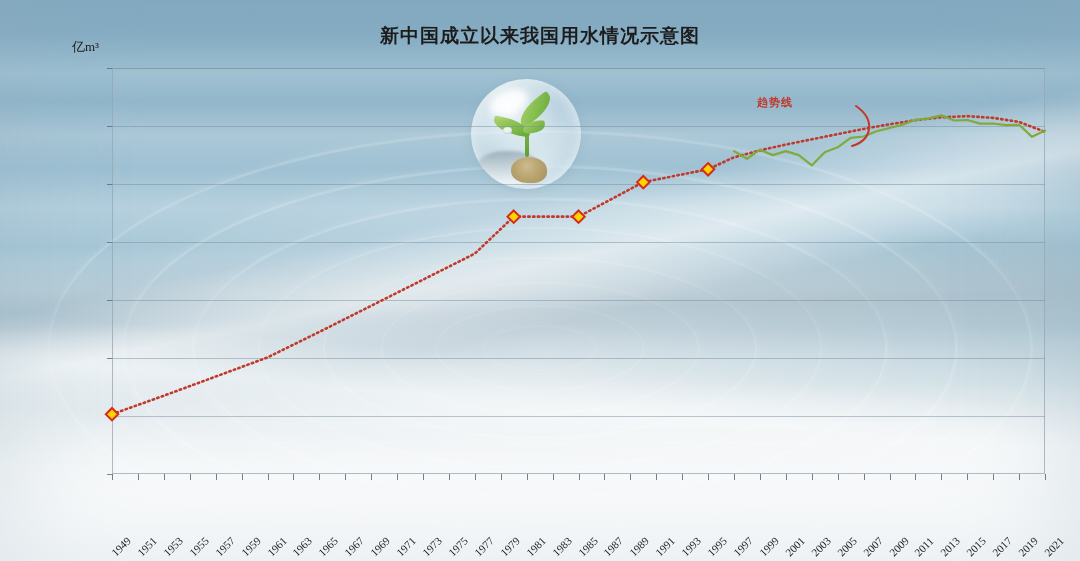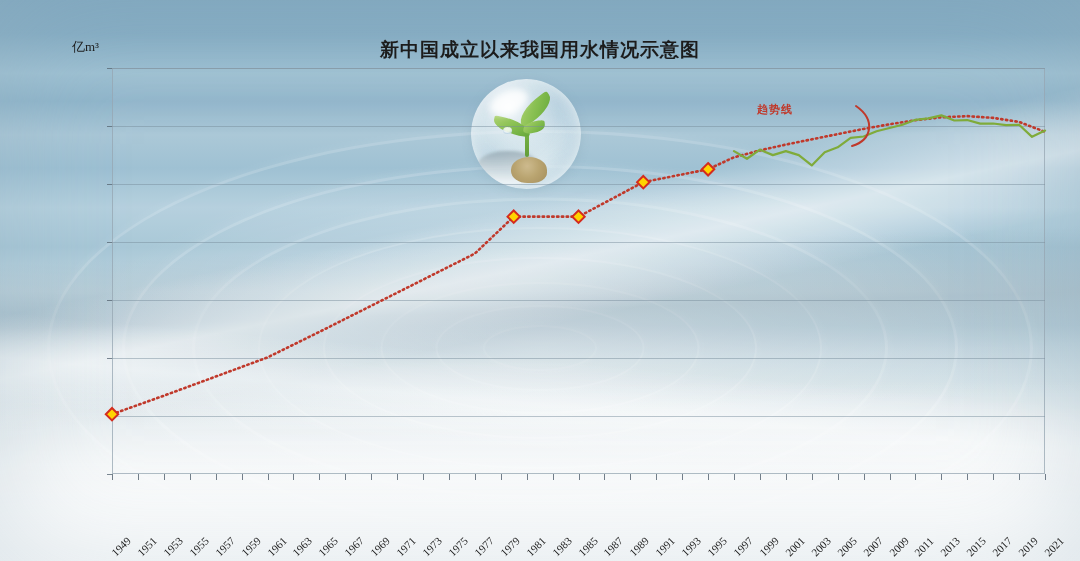--- a/index.html
+++ b/index.html
@@ -56,21 +56,21 @@
   .bg-bottomglow{
     background:linear-gradient(180deg, rgba(255,255,255,0) 68%,
       rgba(255,255,255,0.55) 84%, rgba(255,255,255,0.92) 100%);
   }
   .bg-vignette{
     box-shadow:inset 0 0 120px rgba(150,175,190,0.35);
   }
 
   
   .chart-title{
-    position:absolute;left:0;right:0;top:37px;text-align:center;
+    position:absolute;left:0;right:0;top:23px;text-align:center;
     font-family:"Liberation Sans","DejaVu Sans",sans-serif;
     font-size:19px;font-weight:bold;color:#1c1c1c;
     letter-spacing:1px;
   }
   
   .y-unit{
     position:absolute;left:72px;top:38px;
     font-size:13px;color:#1c1c1c;
     font-family:"Liberation Serif","DejaVu Serif",serif;
   }
@@ -270,18 +270,18 @@
       </div>
     <svg class="series" id="series-svg" width="933" height="406">
         <polyline points="0,346.202 51.83333333333333,327.7 103.66666666666666,308.56 155.5,289.42 207.33333333333331,263.9 259.1666666666667,237.79999999999998 311,211.7 362.8333333333333,185.60000000000002 401.70833333333337,148.654 466.5,148.654 531.2916666666666,114.144 596.0833333333333,101.26800000000003 622,89.32 647.9166666666666,82.36000000000001 673.8333333333334,76.56 699.75,71.33999999999997 725.6666666666666,66.12 751.5833333333334,60.900000000000034 777.5,56.25999999999999 803.4166666666667,52.19999999999999 829.3333333333333,49.30000000000001 855.25,48.139999999999986 881.1666666666666,49.879999999999995 907.0833333333334,53.94 933,63.80000000000001" fill="none" stroke="#c0392b" stroke-width="2.6" stroke-linejoin="round" stroke-linecap="round" stroke-dasharray="1.4 3.4"></polyline>
         <polyline points="622,83.17199999999997 634.9583333333334,90.76999999999998 647.9166666666666,81.72199999999998 660.875,87.11599999999999 673.8333333333334,83.11400000000003 686.7916666666667,87.17400000000004 699.75,97.44 712.7083333333333,84.21600000000001 725.6666666666666,79.286 738.625,69.88999999999999 751.5833333333334,68.49799999999999 764.5416666666666,63.21999999999997 777.5,60.03000000000003 790.4583333333334,56.72399999999999 803.4166666666667,51.79399999999998 816.375,50.40199999999999 829.3333333333333,47.38599999999997 842.2916666666666,52.49000000000001 855.25,52.02600000000001 868.2083333333334,55.68000000000001 881.1666666666666,55.50599999999997 894.125,57.072 907.0833333333334,56.78200000000004 920.0416666666667,68.846 933,62.581999999999994" fill="none" stroke="#7fab3a" stroke-width="2.2" stroke-linejoin="round" stroke-linecap="round"></polyline>
         <polygon points="0,340.002 6.2,346.202 0,352.402 -6.2,346.202" fill="#ffd400" stroke="#d42b1e" stroke-width="2"></polygon>
         <polygon points="401.70833333333337,142.454 407.90833333333336,148.654 401.70833333333337,154.85399999999998 395.5083333333334,148.654" fill="#ffd400" stroke="#d42b1e" stroke-width="2"></polygon>
         <polygon points="466.5,142.454 472.7,148.654 466.5,154.85399999999998 460.3,148.654" fill="#ffd400" stroke="#d42b1e" stroke-width="2"></polygon>
         <polygon points="531.2916666666666,107.944 537.4916666666667,114.144 531.2916666666666,120.34400000000001 525.0916666666666,114.144" fill="#ffd400" stroke="#d42b1e" stroke-width="2"></polygon>
         <polygon points="596.0833333333333,95.06800000000003 602.2833333333333,101.26800000000003 596.0833333333333,107.46800000000003 589.8833333333332,101.26800000000003" fill="#ffd400" stroke="#d42b1e" stroke-width="2"></polygon>
       </svg>
-    <div class="trend-note" id="trend-note" style="left:645px;top:34px;">趋势线</div>
+    <div class="trend-note" id="trend-note" style="left:645px;top:27px;">趋势线</div>
     <svg class="series" id="anno-svg" width="933" height="406">
         <path d="M 744 38 C 764 52, 760 72, 740 78" fill="none" stroke="#c0392b" stroke-width="2" stroke-linecap="round"></path>
       </svg>
   </div>
 </div>
 
 </body></html>

